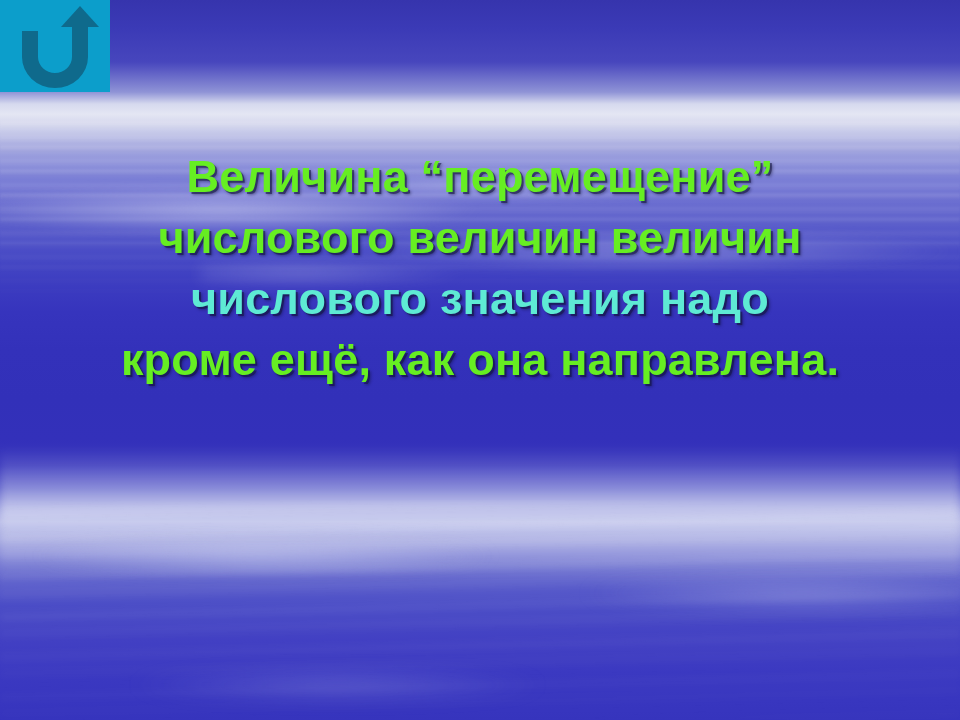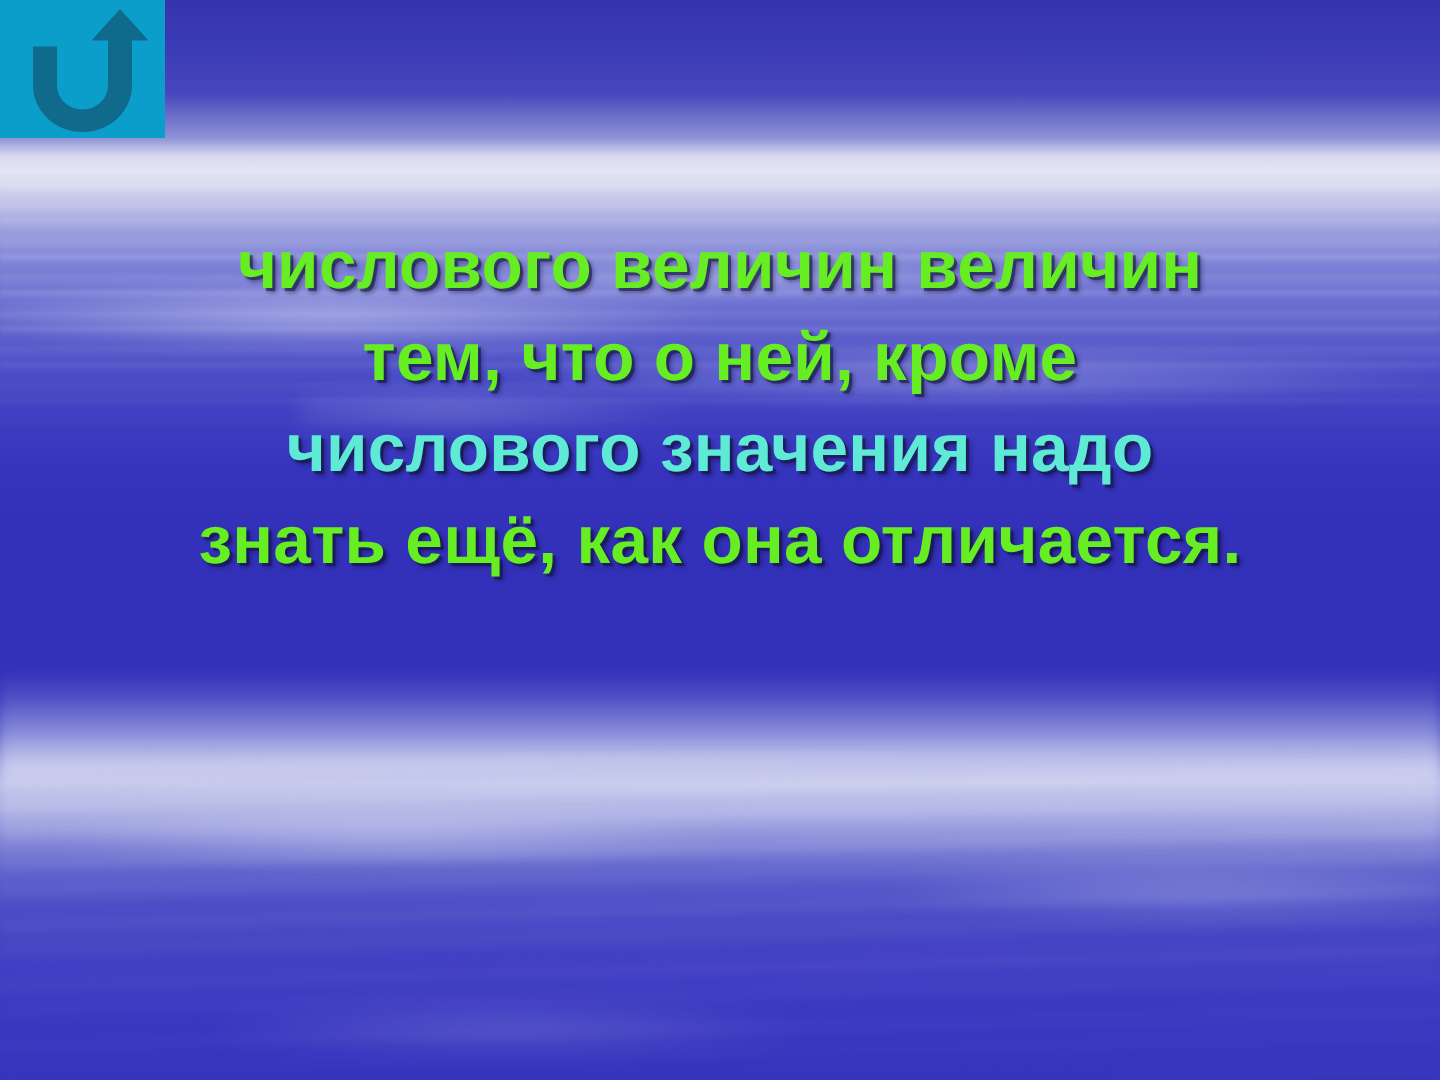--- a/index.html
+++ b/index.html
@@ -207,19 +207,19 @@
                  Z"></path>
 
         <rect x="72" y="22" width="16" height="18"></rect>
 
         <path d="M80,6 L99,27 L61,27 Z"></path>
       </g>
     </svg>
   </div>
 
   <div class="text-block">
+    <div class="text-line" style="color: rgb(102, 238, 34);">Величина “перемещение”</div>
     <div class="text-line" style="color: rgb(102, 238, 34);">числового величин величин</div>
-    <div class="text-line" style="color: rgb(102, 238, 34);">тем, что о ней, кроме</div>
     <div class="text-line" style="color: #5eead4;">числового значения надо</div>
-    <div class="text-line" style="color: rgb(102, 238, 34);">знать ещё, как она отличается.</div>
+    <div class="text-line" style="color: rgb(102, 238, 34);">кроме ещё, как она направлена.</div>
   </div>
 
 </div>
 
 </body></html>

